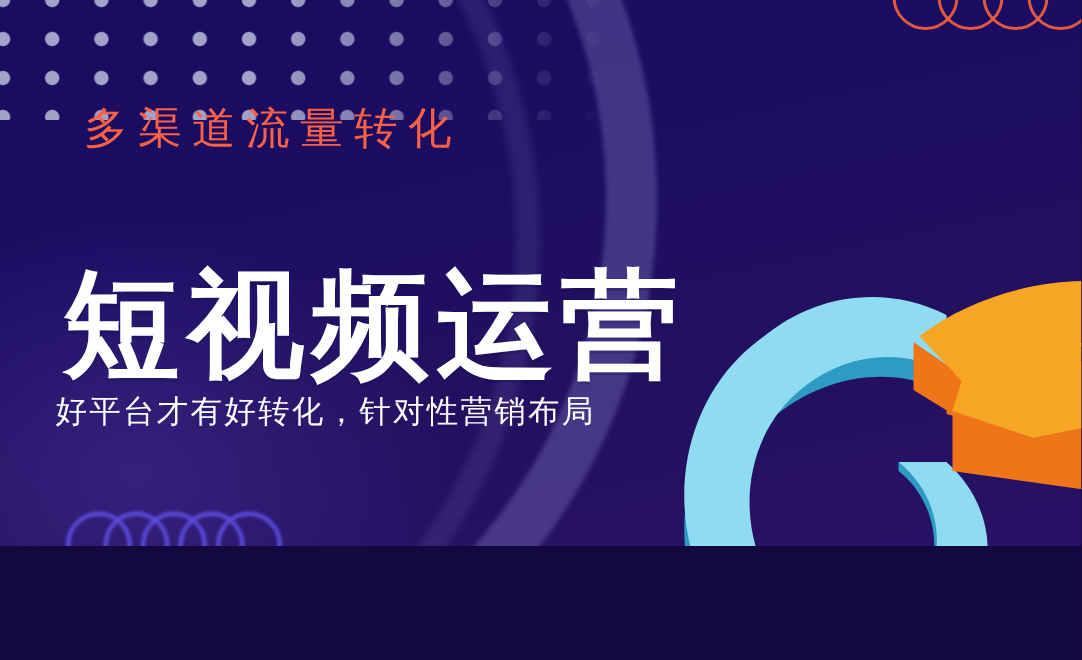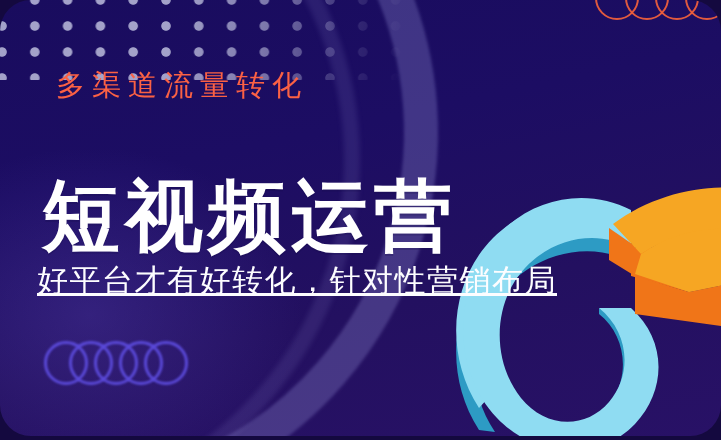--- a/index.html
+++ b/index.html
@@ -4,25 +4,24 @@
 <title>短视频运营</title>
 <style>
   html, body {
     margin: 0;
     padding: 0;
     background: #14093f;
   }
   #poster {
     position: relative;
     width: 721px;
-    height: 436px;
+    height: 364px;
     overflow: hidden;
     font-family: "Liberation Sans", "DejaVu Sans", sans-serif;
     background: linear-gradient(168deg, #190c5e 0%, #1c0d63 34%, #231060 66%, #281166 100%);
-    border-radius: 31px;
   }
 
   
   .bg-layer {
     position: absolute;
     inset: 0;
     pointer-events: none;
   }
 
   
@@ -146,26 +145,25 @@
     letter-spacing: 5px;
     color: #ffffff;
     font-family: "Liberation Sans", "DejaVu Sans", sans-serif;
     white-space: nowrap;
     text-shadow: 0 2px 0 rgba(20,10,70,0.25);
   }
   #subtitle-text {
     position: absolute;
     left: 37px;
     top: 260px;
-    font-size: 31px;
+    font-size: 21px;
     letter-spacing: 1.5px;
     color: #fdfdff;
     font-family: "Liberation Serif", "DejaVu Serif", serif;
     white-space: nowrap;
-    text-decoration: underline;
   }
 </style>
 </head>
 <body>
 
 <div id="poster">
 
   <div class="bg-layer">
 
     <div id="bg-glow"></div>

